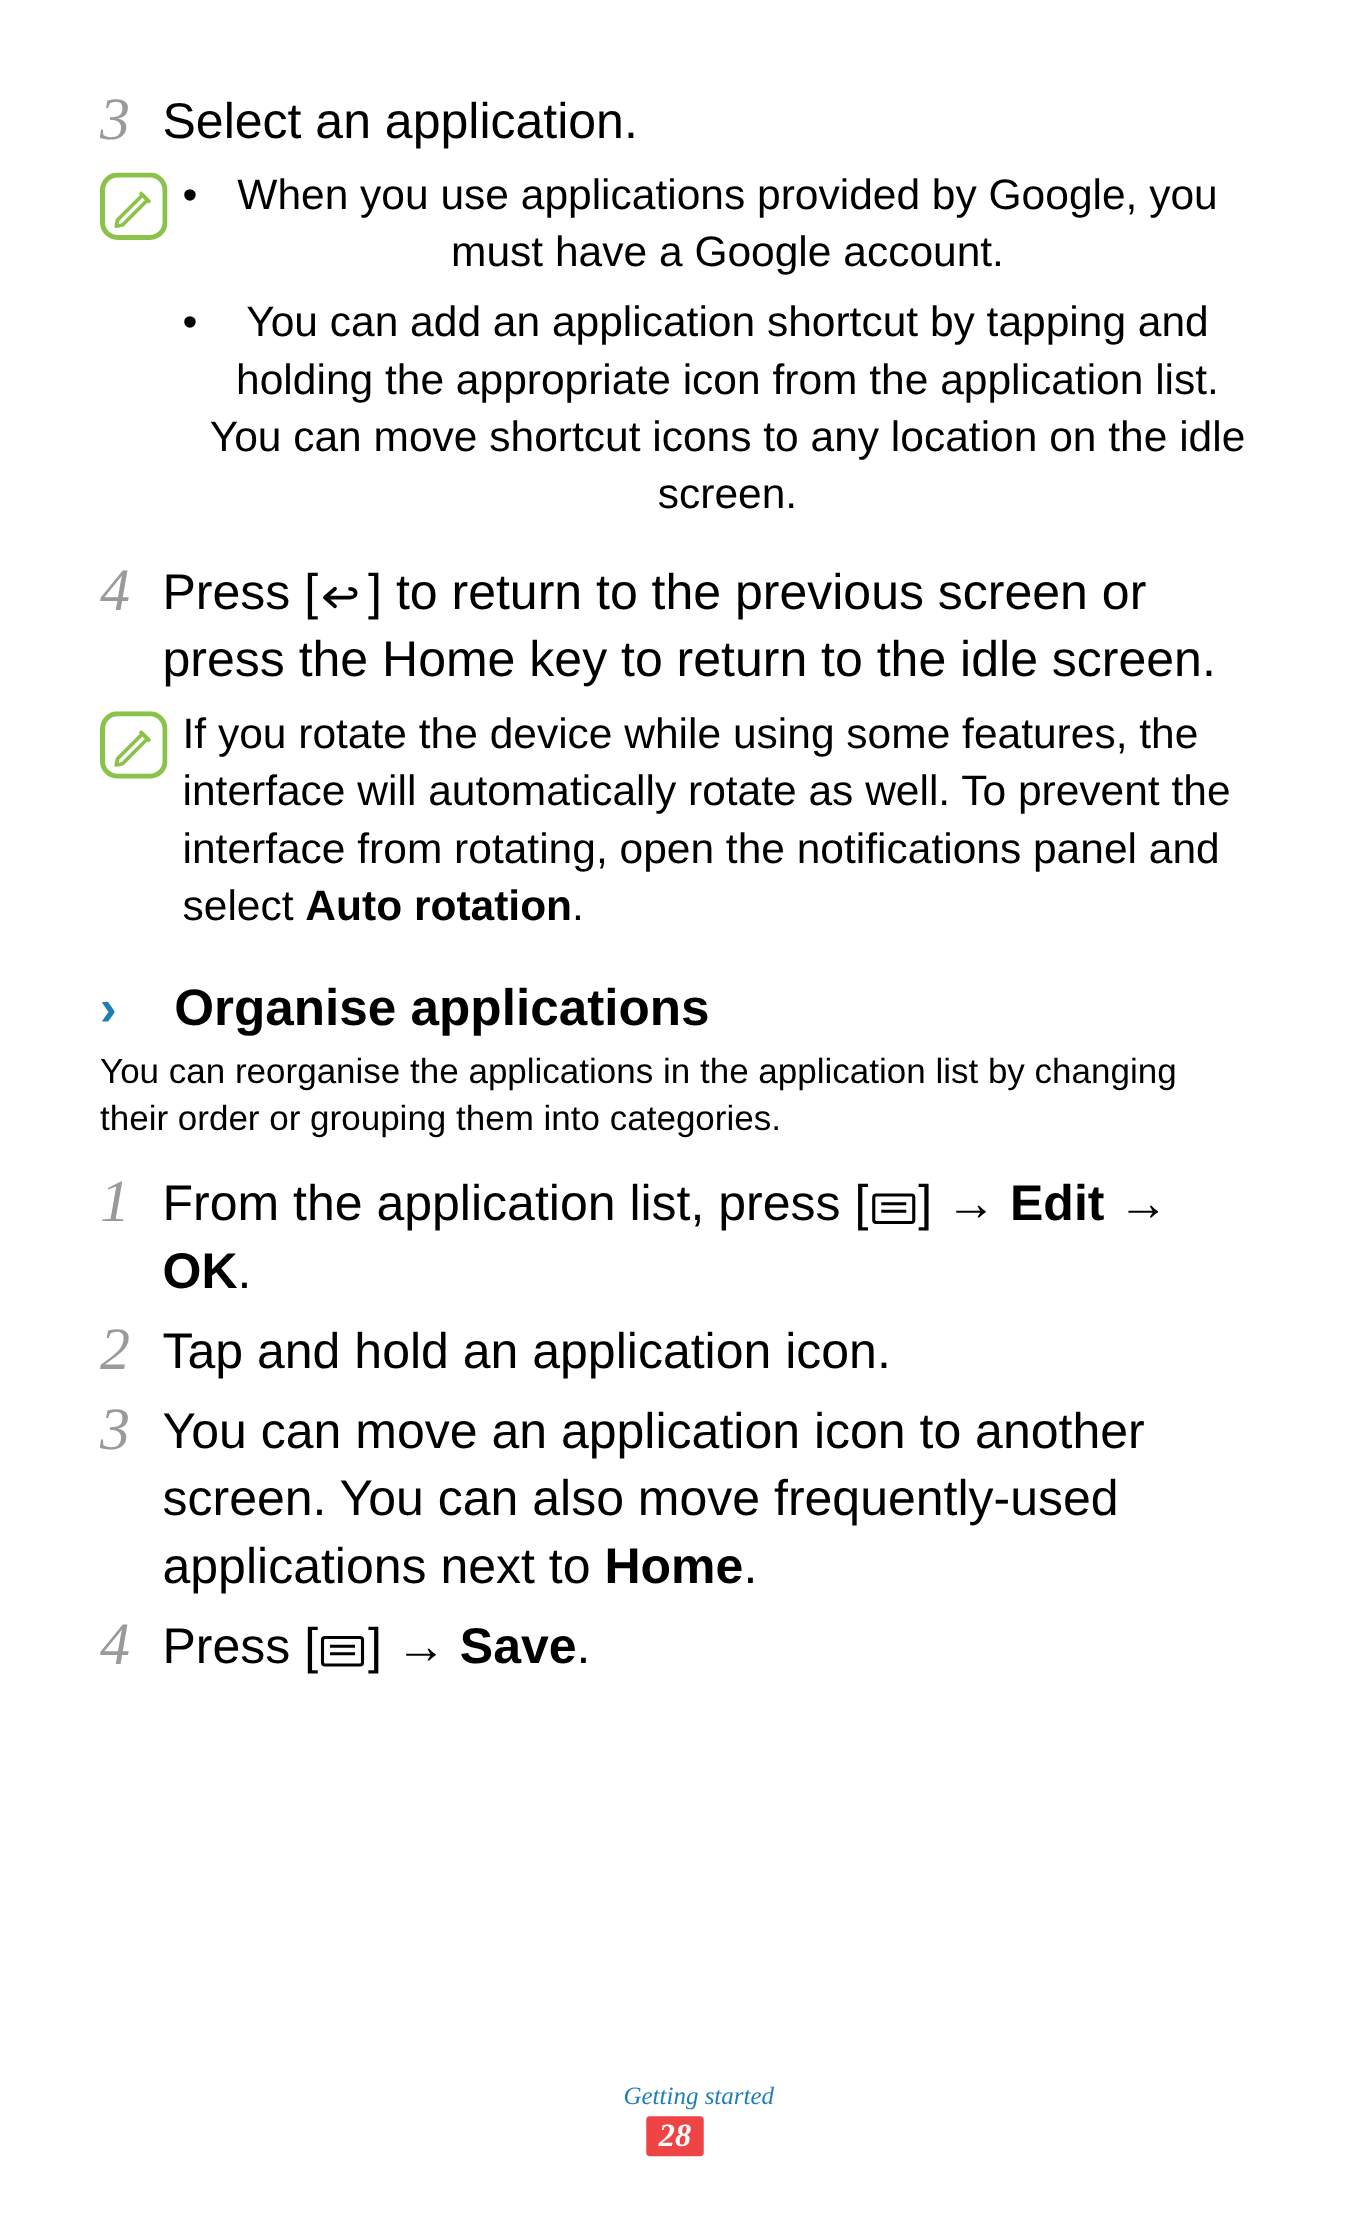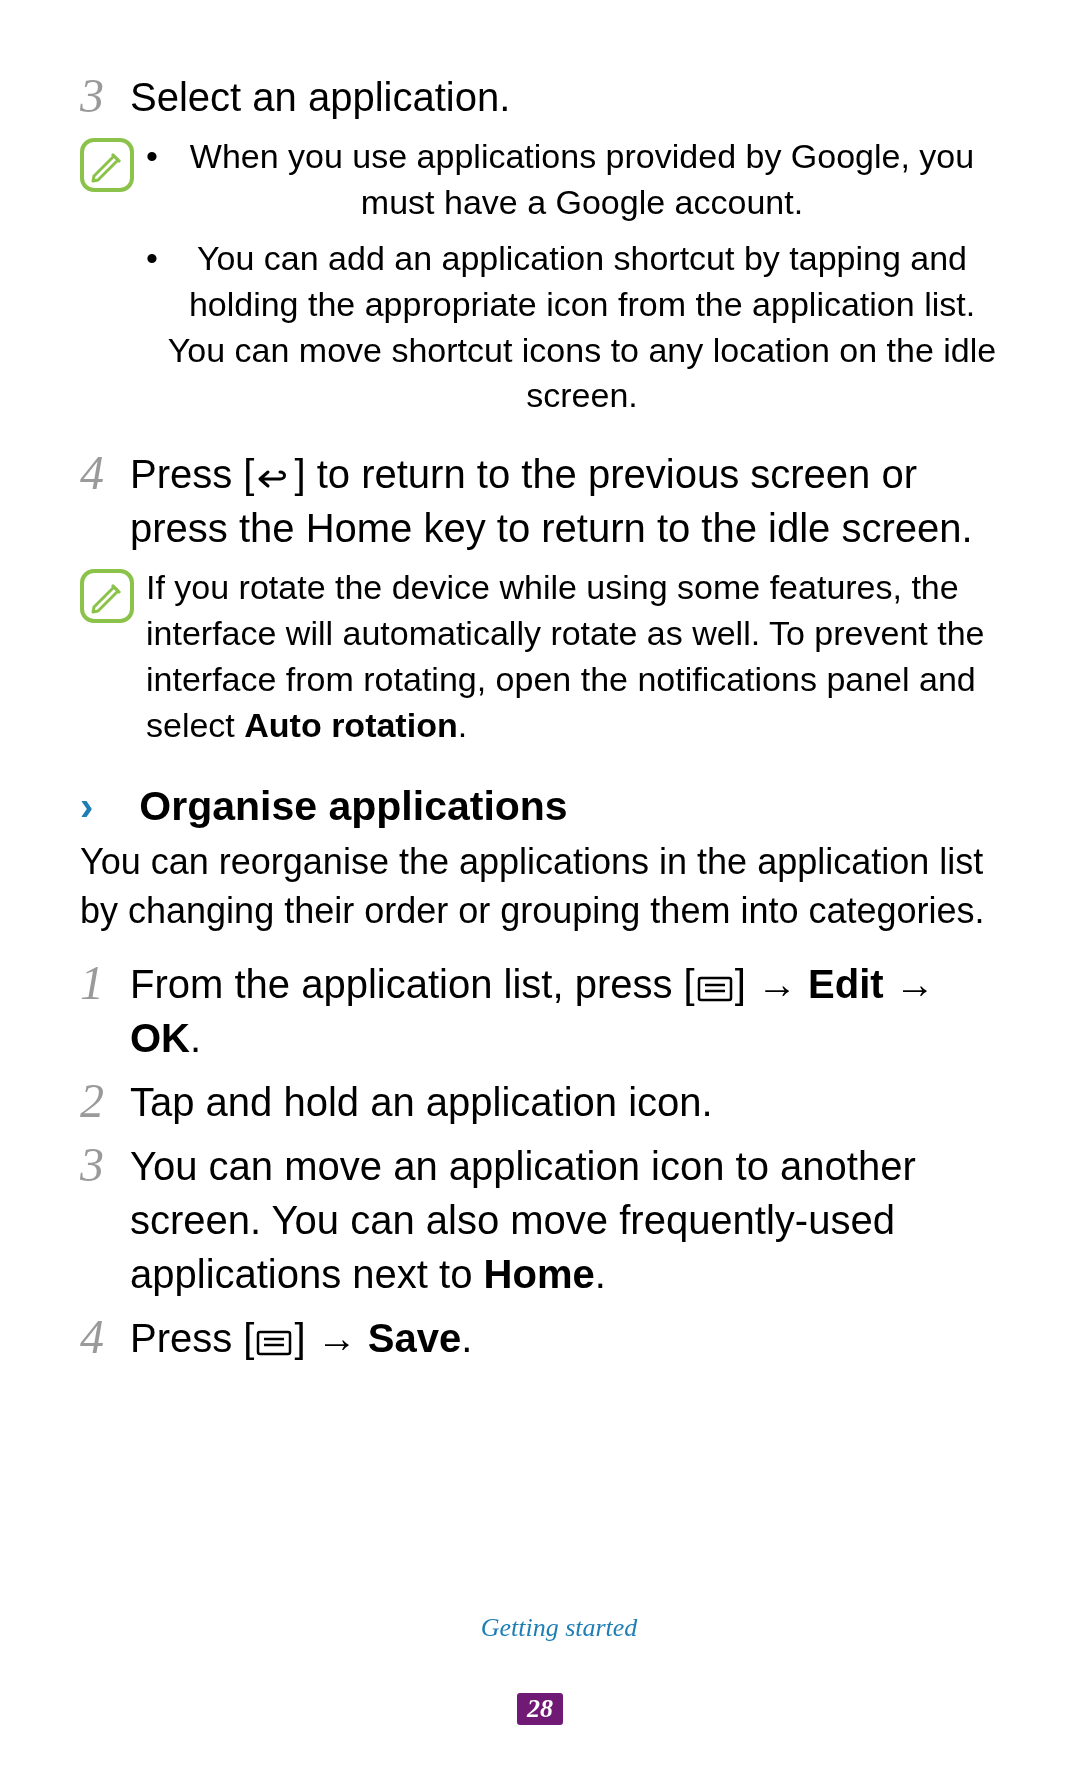--- a/index.html
+++ b/index.html
@@ -11,25 +11,25 @@
   .note-row { display: flex; align-items: flex-start; margin-top: 8px; margin-bottom: 16px; }
   .note-icon { width: 54px; height: 54px; flex-shrink: 0; margin-right: 12px; margin-top: 4px; }
   .note-body { flex: 1; font-size: 34px; line-height: 1.35; }
   .bullet-item { display: flex; align-items: flex-start; margin-bottom: 10px; }
   .bullet-dot { width: 18px; flex-shrink: 0; font-size: 34px; line-height: 1.35; }
   .bullet-text { flex: 1; text-align: center; }
   .inline-icon { display: inline-block; vertical-align: -6px; width: 40px; height: 30px; }
   .section-heading { display: flex; align-items: baseline; margin-top: 34px; margin-bottom: 8px; }
   .chevron { color: #1e7fb5; font-size: 40px; font-weight: 700; margin-right: 6px; line-height: 1; }
   .section-title { font-size: 41px; font-weight: 700; margin-left: 40px; }
-  .section-intro { font-size: 36px; line-height: 1.35; margin-bottom: 22px; }
+  .section-intro { font-size: 28px; line-height: 1.35; margin-bottom: 22px; }
   .bold { font-weight: 700; }
   .footer { position: absolute; bottom: 46px; left: 0; right: 0; text-align: center; }
-  .footer-category { font-style: italic; color: #1e7fb5; font-size: 26px; margin-bottom: 4px; font-family: "Georgia", serif; margin-left: 38px; }
-  .page-num-box { display: inline-block; background: #701a75; color: #fff; font-weight: 700; font-size: 26px; padding: 1px 10px; border-radius: 3px; font-style: italic; font-family: "Georgia", serif; margin-top: 46px; }
+  .footer-category { font-style: italic; color: #1e7fb5; font-size: 20px; margin-bottom: 4px; font-family: "Georgia", serif; margin-left: 38px; }
+  .page-num-box { display: inline-block; background: #ef4444; color: #fff; font-weight: 700; font-size: 26px; padding: 1px 10px; border-radius: 3px; font-style: italic; font-family: "Georgia", serif; }
 </style>
 </head>
 <body>
 
 <div class="page">
 
   <div class="step">
     <div class="step-num">3</div>
     <div class="step-body">Select an application.</div>
   </div>

